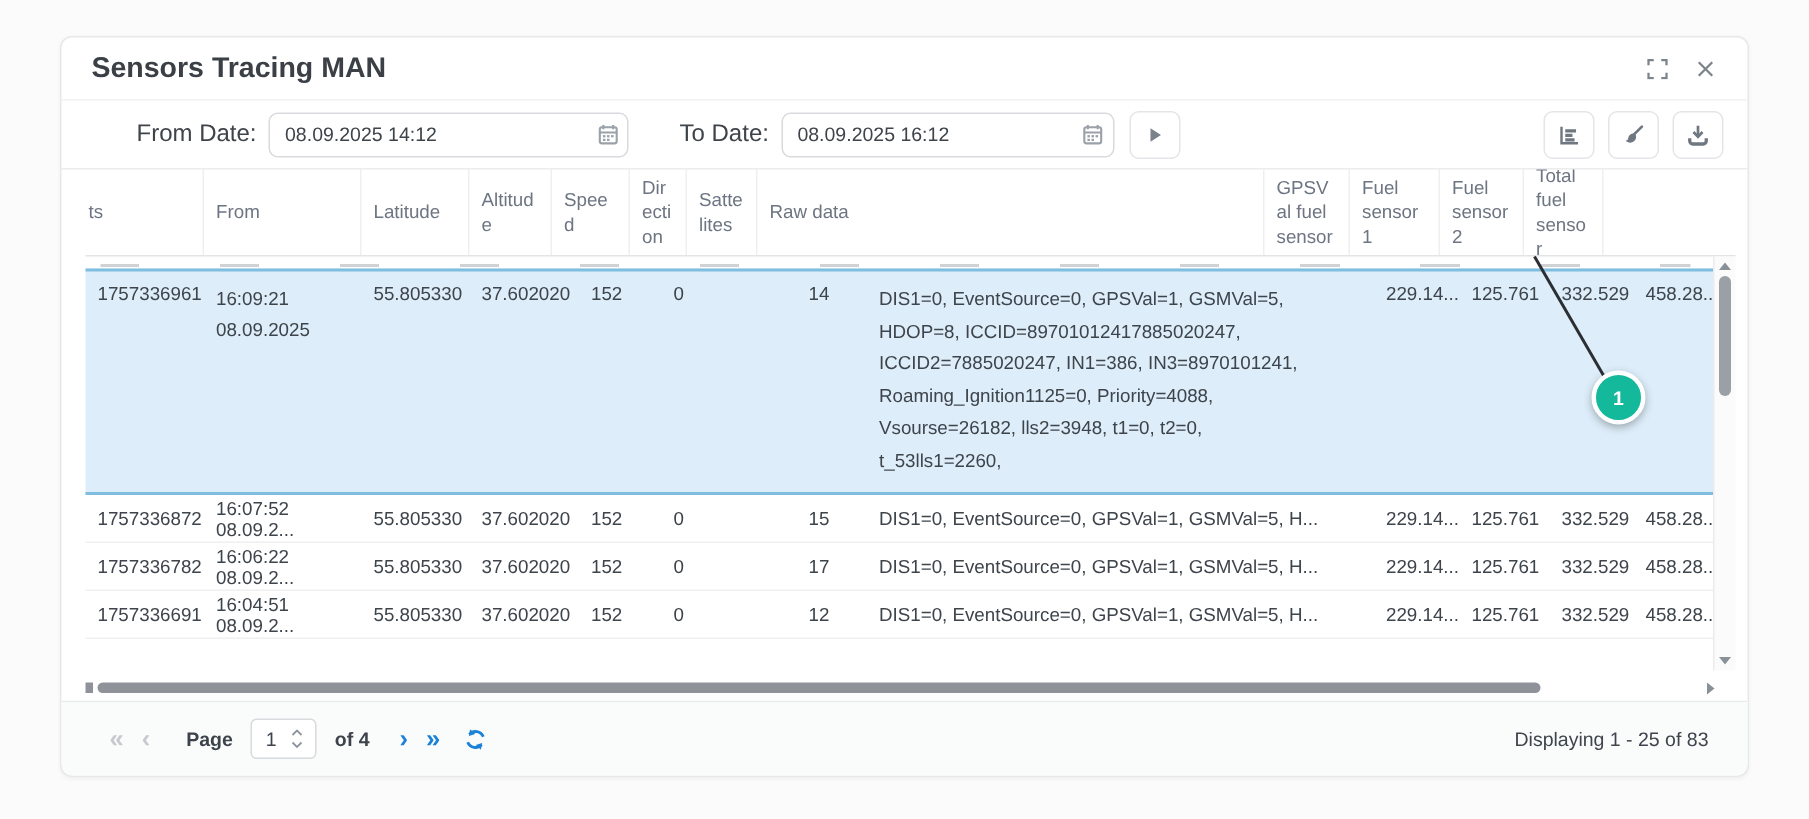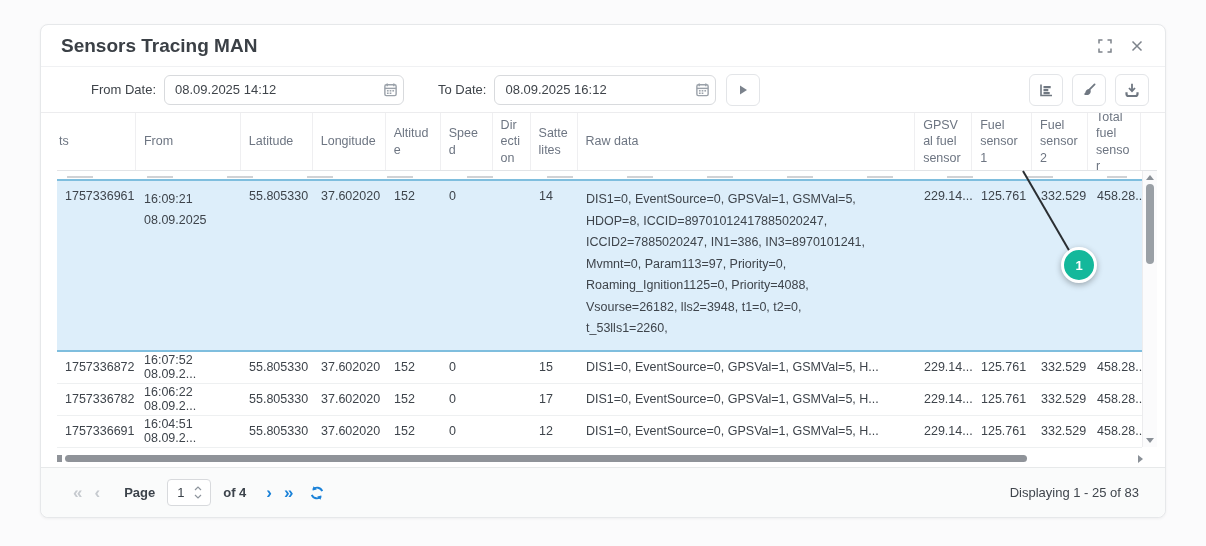--- a/index.html
+++ b/index.html
@@ -5,21 +5,21 @@
   * { box-sizing: border-box; margin: 0; padding: 0; }
   html,body { width:1206px; height:546px; background:#fbfbfc; font-family:"Liberation Sans","DejaVu Sans",sans-serif; overflow:hidden; }
   .panel { position:absolute; left:40px; top:24px; width:1126px; height:494px; background:#fff; border:1px solid #e6e8ea; border-radius:8px; box-shadow:0 1px 3px rgba(0,0,0,.05); }
   
   .panel-header { height:42px; display:flex; align-items:center; padding:0 20px; border-bottom:1px solid #f0f1f3; }
   .panel-title { font-size:19px; font-weight:600; color:#3b4046; }
   .win-icons { margin-left:auto; display:flex; gap:16px; align-items:center; }
   .win-btn { width:16px; height:16px; display:flex; align-items:center; justify-content:center; cursor:pointer; }
   
   .toolbar { height:46px; display:flex; align-items:center; padding:0 16px; border-bottom:1px solid #ececee; }
-  .tb-label { font-size:13px; color:#3f444a; margin:0 8px 0 34px; }
+  .tb-label { font-size:16px; color:#3f444a; margin:0 8px 0 34px; }
   .date-field { position:relative; height:30px; background:#fff; border:1px solid #d8dadd; border-radius:6px; display:flex; align-items:center; }
   .date-field input { border:none; outline:none; font-size:13px; color:#3f444a; padding:0 6px 0 10px; width:100%; background:transparent; font-family:inherit; }
   .cal-btn { flex:0 0 26px; display:flex; align-items:center; justify-content:center; cursor:pointer; }
   .f-from { width:240px; } .f-to { width:222px; margin-right:10px; }
   .sq-btn { width:34px; height:32px; border:1px solid #e3e5e8; border-radius:6px; background:#fff; display:flex; align-items:center; justify-content:center; cursor:pointer; }
   .tb-right { margin-left:auto; display:flex; gap:9px; }
   
   .thead { display:flex; height:58px; border-bottom:1px solid #e2e4e7; margin-left:16px; width:1100px; }
   .th { display:flex; align-items:center; padding:4px 8px; font-size:12.5px; line-height:1.3; color:#6d7582; border-right:1px solid #efeff1; overflow:hidden; overflow-wrap:anywhere; cursor:pointer; }
   .th:first-child { padding-left:2px; }
@@ -150,21 +150,20 @@
           <path d="M2.5 10.2v1.8a2 2 0 0 0 2 2h7a2 2 0 0 0 2-2v-1.8" stroke-width="2.2"></path>
         </svg>
       </div>
     </div>
   </div>
 
   <div class="thead">
     <div class="th col-ts">ts</div>
     <div class="th col-date">From</div>
     <div class="th col-lat">Latitude</div>
-    <div class="th col-lon">Longitude</div>
     <div class="th col-alt">Altitude</div>
     <div class="th col-speed">Speed</div>
     <div class="th col-dir">Direction</div>
     <div class="th col-sat">Sattelites</div>
     <div class="th col-raw">Raw data</div>
     <div class="th col-avg">GPSVal fuel sensor</div>
     <div class="th col-f1">Fuel sensor 1</div>
     <div class="th col-f2">Fuel sensor 2</div>
     <div class="th col-total">Total fuel sensor</div>
     <div class="th col-sb"></div>
@@ -183,21 +182,20 @@
         <div class="td col-lat">55.805330</div>
         <div class="td col-lon">37.602020</div>
         <div class="td col-alt">152</div>
         <div class="td col-speed">0</div>
         <div class="td col-dir"></div>
         <div class="td col-sat">14</div>
         <div class="td col-raw" id="selRaw">
             <div class="raw-line">DIS1=0, EventSource=0, GPSVal=1, GSMVal=5,</div>
             <div class="raw-line">HDOP=8, ICCID=89701012417885020247,</div>
             <div class="raw-line">ICCID2=7885020247, IN1=386, IN3=8970101241,</div>
-            <div class="raw-line">Mvmnt=0, Param113=97, Priority=0,</div>
             <div class="raw-line">Roaming_Ignition1125=0, Priority=4088,</div>
             <div class="raw-line">Vsourse=26182, lls2=3948, t1=0, t2=0,</div>
             <div class="raw-line">t_53lls1=2260,</div>
           </div>
         <div class="td col-avg">229.14...</div>
         <div class="td col-f1">125.761</div>
         <div class="td col-f2">332.529</div>
         <div class="td col-total">458.28...</div>
       </div>
 

